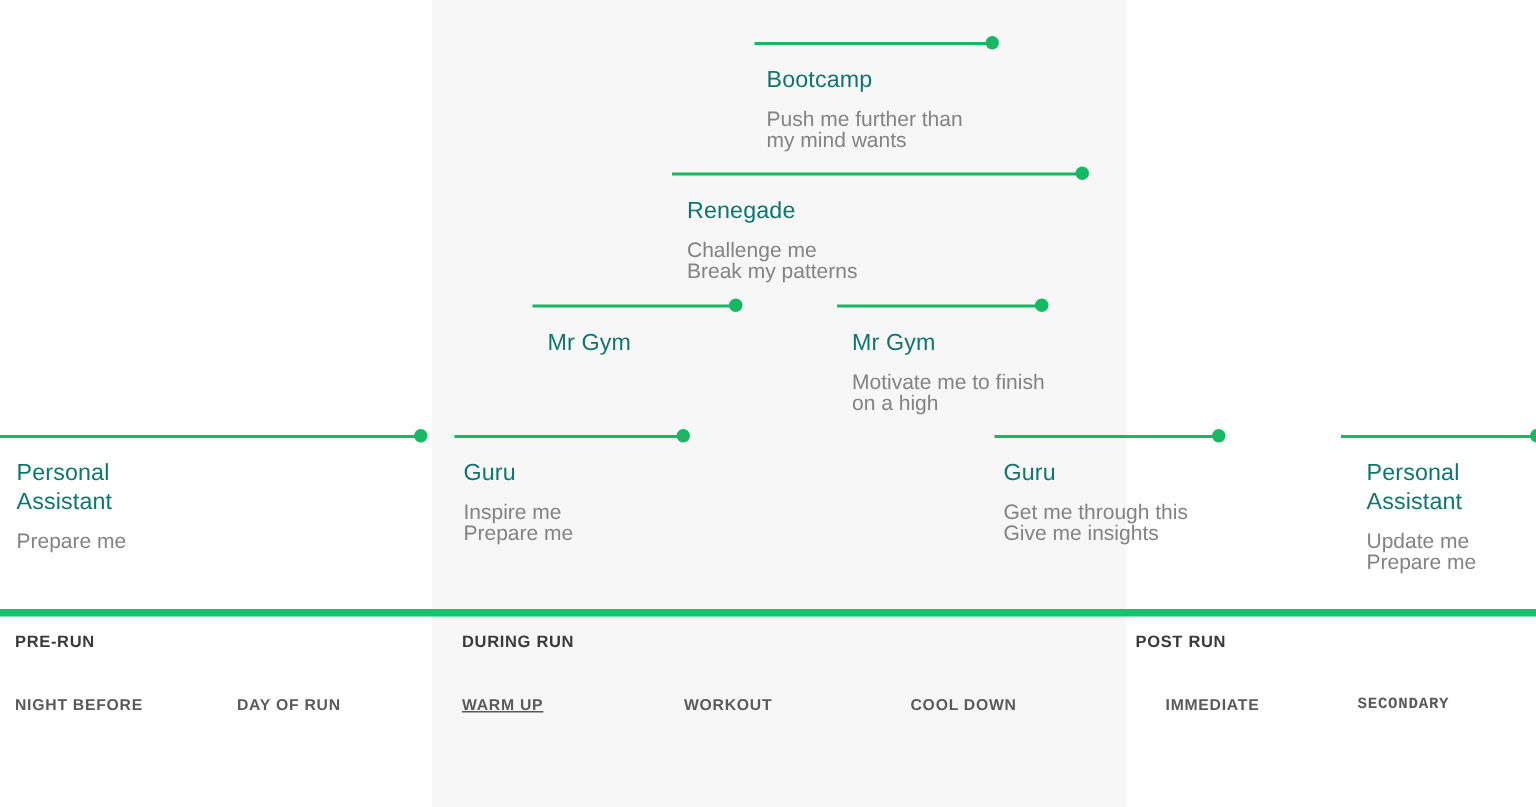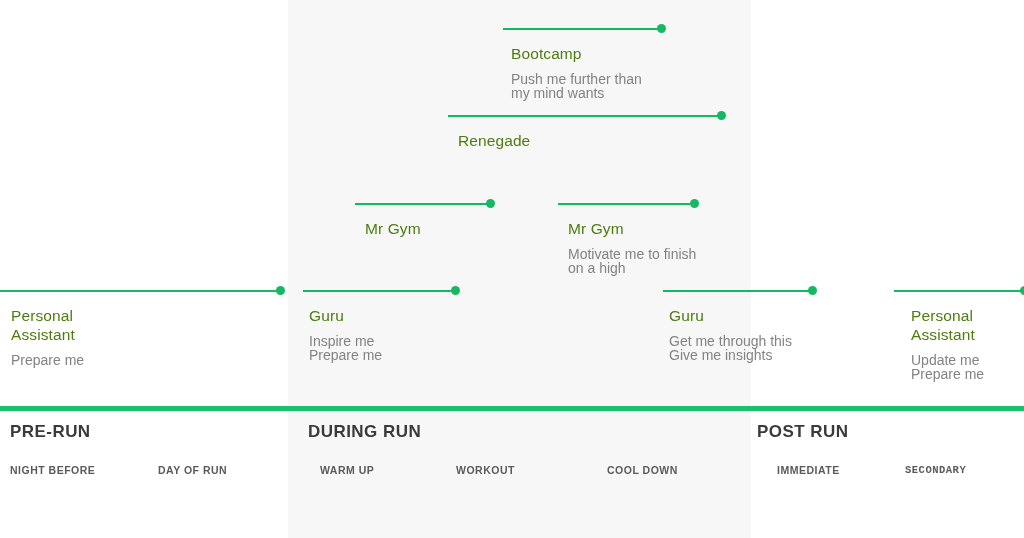--- a/index.html
+++ b/index.html
@@ -44,21 +44,21 @@
     position: absolute;
     top: 0;
     width: 9px;
     height: 9px;
     border-radius: 50%;
     background: #16b863;
   }
   .marker-title {
     font-size: 15.5px;
     font-weight: 400;
-    color: #4d7c0f;
+    color: #0f766e;
     line-height: 19px;
     letter-spacing: 0.1px;
     white-space: pre-line;
     margin-top: 10px;
   }
   .marker-sub {
     font-size: 14px;
     font-weight: 400;
     color: #838383;
     line-height: 13.5px;
@@ -69,21 +69,21 @@
   .axis-bar {
     position: absolute;
     left: 0;
     width: 1024px;
     height: 5px;
     background: #19c16c;
   }
   
   .phase-label {
     position: absolute;
-    font-size: 17px;
+    font-size: 11px;
     font-weight: bold;
     color: #3a3a3a;
     letter-spacing: 0.45px;
     text-transform: uppercase;
   }
   .stage-label {
     position: absolute;
     font-size: 10.5px;
     font-weight: bold;
     color: #5a5a5a;
@@ -107,20 +107,22 @@
         <div class="marker-title" style="margin-left: 8px;">Bootcamp</div>
         <div class="marker-sub" style="margin-left: 8px;">Push me further than
 my mind wants</div>
       </div>
       <div class="marker" style="left: 448px; top: 111px;">
         <div class="marker-rule" style="width: 277px;">
           <div class="marker-line" style="width: 273px; background: rgb(22, 184, 99);"></div>
           <div class="marker-dot" style="left: 269px; background: rgb(22, 184, 99);"></div>
         </div>
         <div class="marker-title" style="margin-left: 10px;">Renegade</div>
+        <div class="marker-sub" style="margin-left: 10px;">Challenge me
+Break my patterns</div>
       </div>
       <div class="marker" style="left: 355px; top: 199px;">
         <div class="marker-rule" style="width: 139px;">
           <div class="marker-line" style="width: 135px; background: rgb(22, 184, 99);"></div>
           <div class="marker-dot" style="left: 131px; background: rgb(22, 184, 99);"></div>
         </div>
         <div class="marker-title" style="margin-left: 10px;">Mr Gym</div>
       </div>
       <div class="marker" style="left: 558px; top: 199px;">
         <div class="marker-rule" style="width: 140px;">
@@ -174,20 +176,20 @@
 
   <div id="phases-layer">
       <div class="phase-label" style="left: 10px; top: 422px;">PRE-RUN</div>
       <div class="phase-label" style="left: 308px; top: 422px;">DURING RUN</div>
       <div class="phase-label" style="left: 757px; top: 422px;">POST RUN</div>
     </div>
 
   <div id="stages-layer">
       <div class="stage-label" style="left: 10px; top: 464px;">NIGHT BEFORE</div>
       <div class="stage-label" style="left: 158px; top: 464px;">DAY OF RUN</div>
-      <div class="stage-label" style="left: 320px; top: 464px;">WARM UP</div>
+      <div class="stage-label" style="left: 308px; top: 464px; text-decoration: underline;">WARM UP</div>
       <div class="stage-label" style="left: 456px; top: 464px;">WORKOUT</div>
       <div class="stage-label" style="left: 607px; top: 464px;">COOL DOWN</div>
       <div class="stage-label" style="left: 757px; top: 464px; padding-left: 20px;">IMMEDIATE</div>
       <div class="stage-label" style="left: 905px; top: 464px; font-family: Liberation Mono, monospace;">SECONDARY</div>
     </div>
 
 </div>
 
 </body></html>

